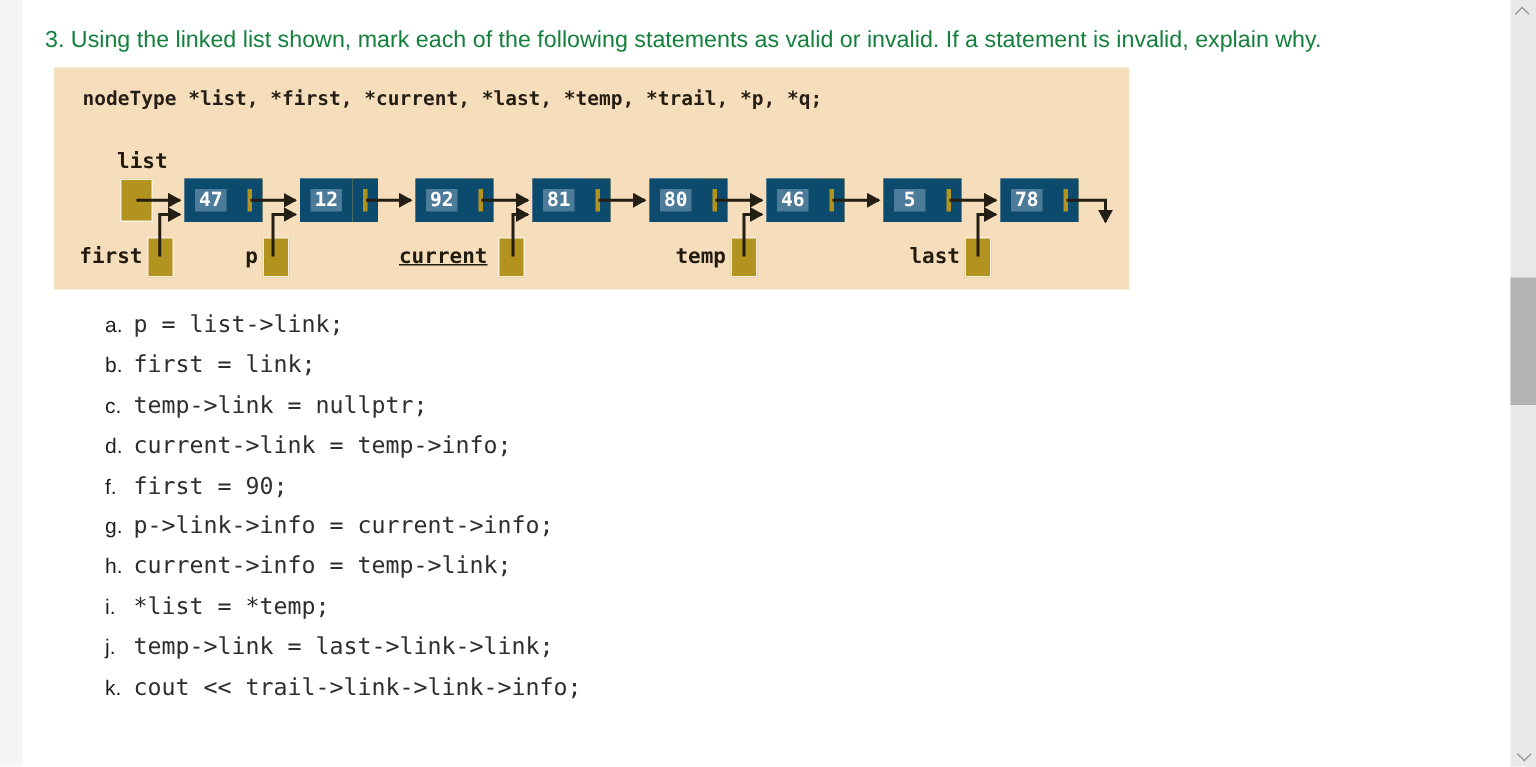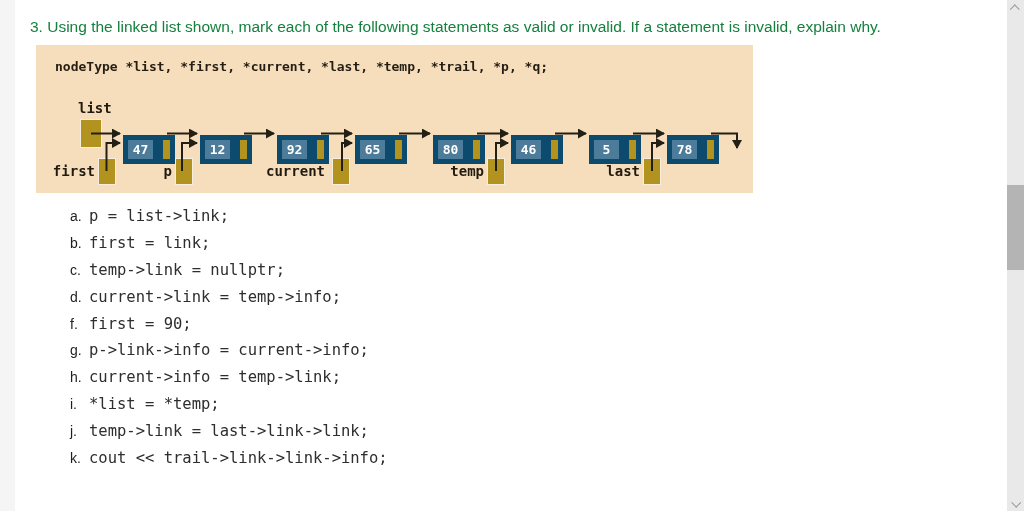--- a/index.html
+++ b/index.html
@@ -8,21 +8,21 @@
   .left-strip{position:absolute;left:0;top:0;width:15px;height:511px;background:#f5f5f5;}
   .title{position:absolute;left:30px;top:18px;width:950px;font-size:15.5px;color:#15803d;}
 
   
   .panel{position:absolute;left:36px;top:45px;width:717px;height:148px;background:var(--c-panel-bg,#f6ddbb);}
   .decl{position:absolute;left:19px;top:14px;font-family:"DejaVu Sans Mono",monospace;
         font-weight:bold;font-size:13px;color:#241e14;white-space:pre;}
   .mono-label{position:absolute;font-family:"DejaVu Sans Mono",monospace;font-weight:bold;
         font-size:14px;color:var(--c-label-text,#201a10);white-space:pre;}
   .node{position:absolute;top:74px;height:29px;display:flex;z-index:1;}
-  .cell{box-sizing:border-box;border:5px solid #0c4a6e;height:29px;margin-top:16px;}
+  .cell{box-sizing:border-box;border:7px solid #0c4a6e;height:29px;}
   .cell.info{width:35px;background:var(--c-node-info,#4d7b9a);color:var(--c-node-value-text,#fff);
         font-family:"DejaVu Sans Mono",monospace;font-weight:bold;font-size:13px;
         display:flex;align-items:center;justify-content:center;}
   .cell.link{width:17px;background:var(--c-node-link,#b29320);}
   .sq{position:absolute;box-sizing:border-box;border:1px solid #f7eedd;
         background:var(--c-node-link,#b29320);z-index:1;}
   .sq.top{left:44px;top:74px;width:22px;height:29px;}
   .sq.bot{top:113px;width:18px;height:27px;}
   .arrows{position:absolute;left:0;top:0;z-index:3;pointer-events:none;}
   .ar{stroke:var(--c-arrow,#241f15);stroke-width:2;fill:none;}
@@ -62,21 +62,21 @@
     </div>
   <div class="node" style="left:164px">
       <div class="cell info">12</div>
       <div class="cell link"></div>
     </div>
   <div class="node" style="left:241px">
       <div class="cell info">92</div>
       <div class="cell link"></div>
     </div>
   <div class="node" style="left:319px">
-      <div class="cell info">65</div>
+      <div class="cell info">81</div>
       <div class="cell link"></div>
     </div>
   <div class="node" style="left:397px">
       <div class="cell info">80</div>
       <div class="cell link"></div>
     </div>
   <div class="node" style="left:475px">
       <div class="cell info">46</div>
       <div class="cell link"></div>
     </div>
@@ -84,21 +84,21 @@
       <div class="cell info">5</div>
       <div class="cell link"></div>
     </div>
   <div class="node" style="left:631px">
       <div class="cell info">78</div>
       <div class="cell link"></div>
     </div>
 
   <div class="mono-label" style="right:658px;top:118px;">first</div>
   <div class="mono-label" style="right:581px;top:118px;">p</div>
-  <div class="mono-label" style="right:428px;top:118px;">current</div>
+  <div class="mono-label" style="right:428px;top:118px;text-decoration:underline;">current</div>
   <div class="mono-label" style="right:269px;top:118px;">temp</div>
   <div class="mono-label" style="right:113px;top:118px;">last</div>
 
   <div class="sq bot" style="left:62px;"></div>
   <div class="sq bot" style="left:139px;"></div>
   <div class="sq bot" style="left:296px;"></div>
   <div class="sq bot" style="left:451px;"></div>
   <div class="sq bot" style="left:607px;"></div>
 
   <svg class="arrows" width="717" height="148" viewBox="0 0 717 148">

